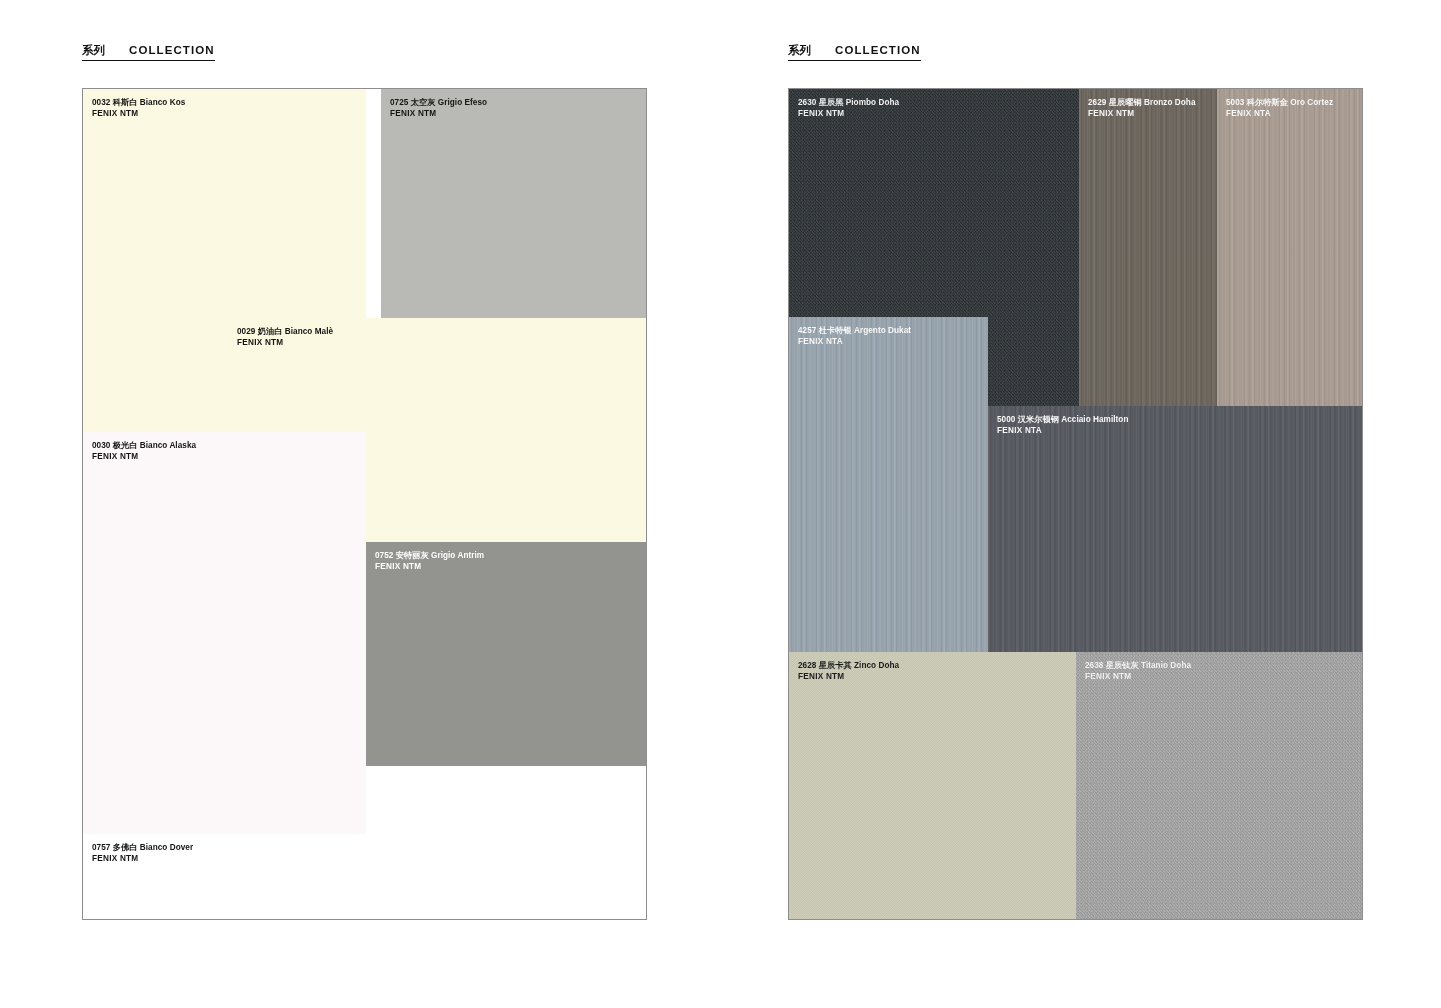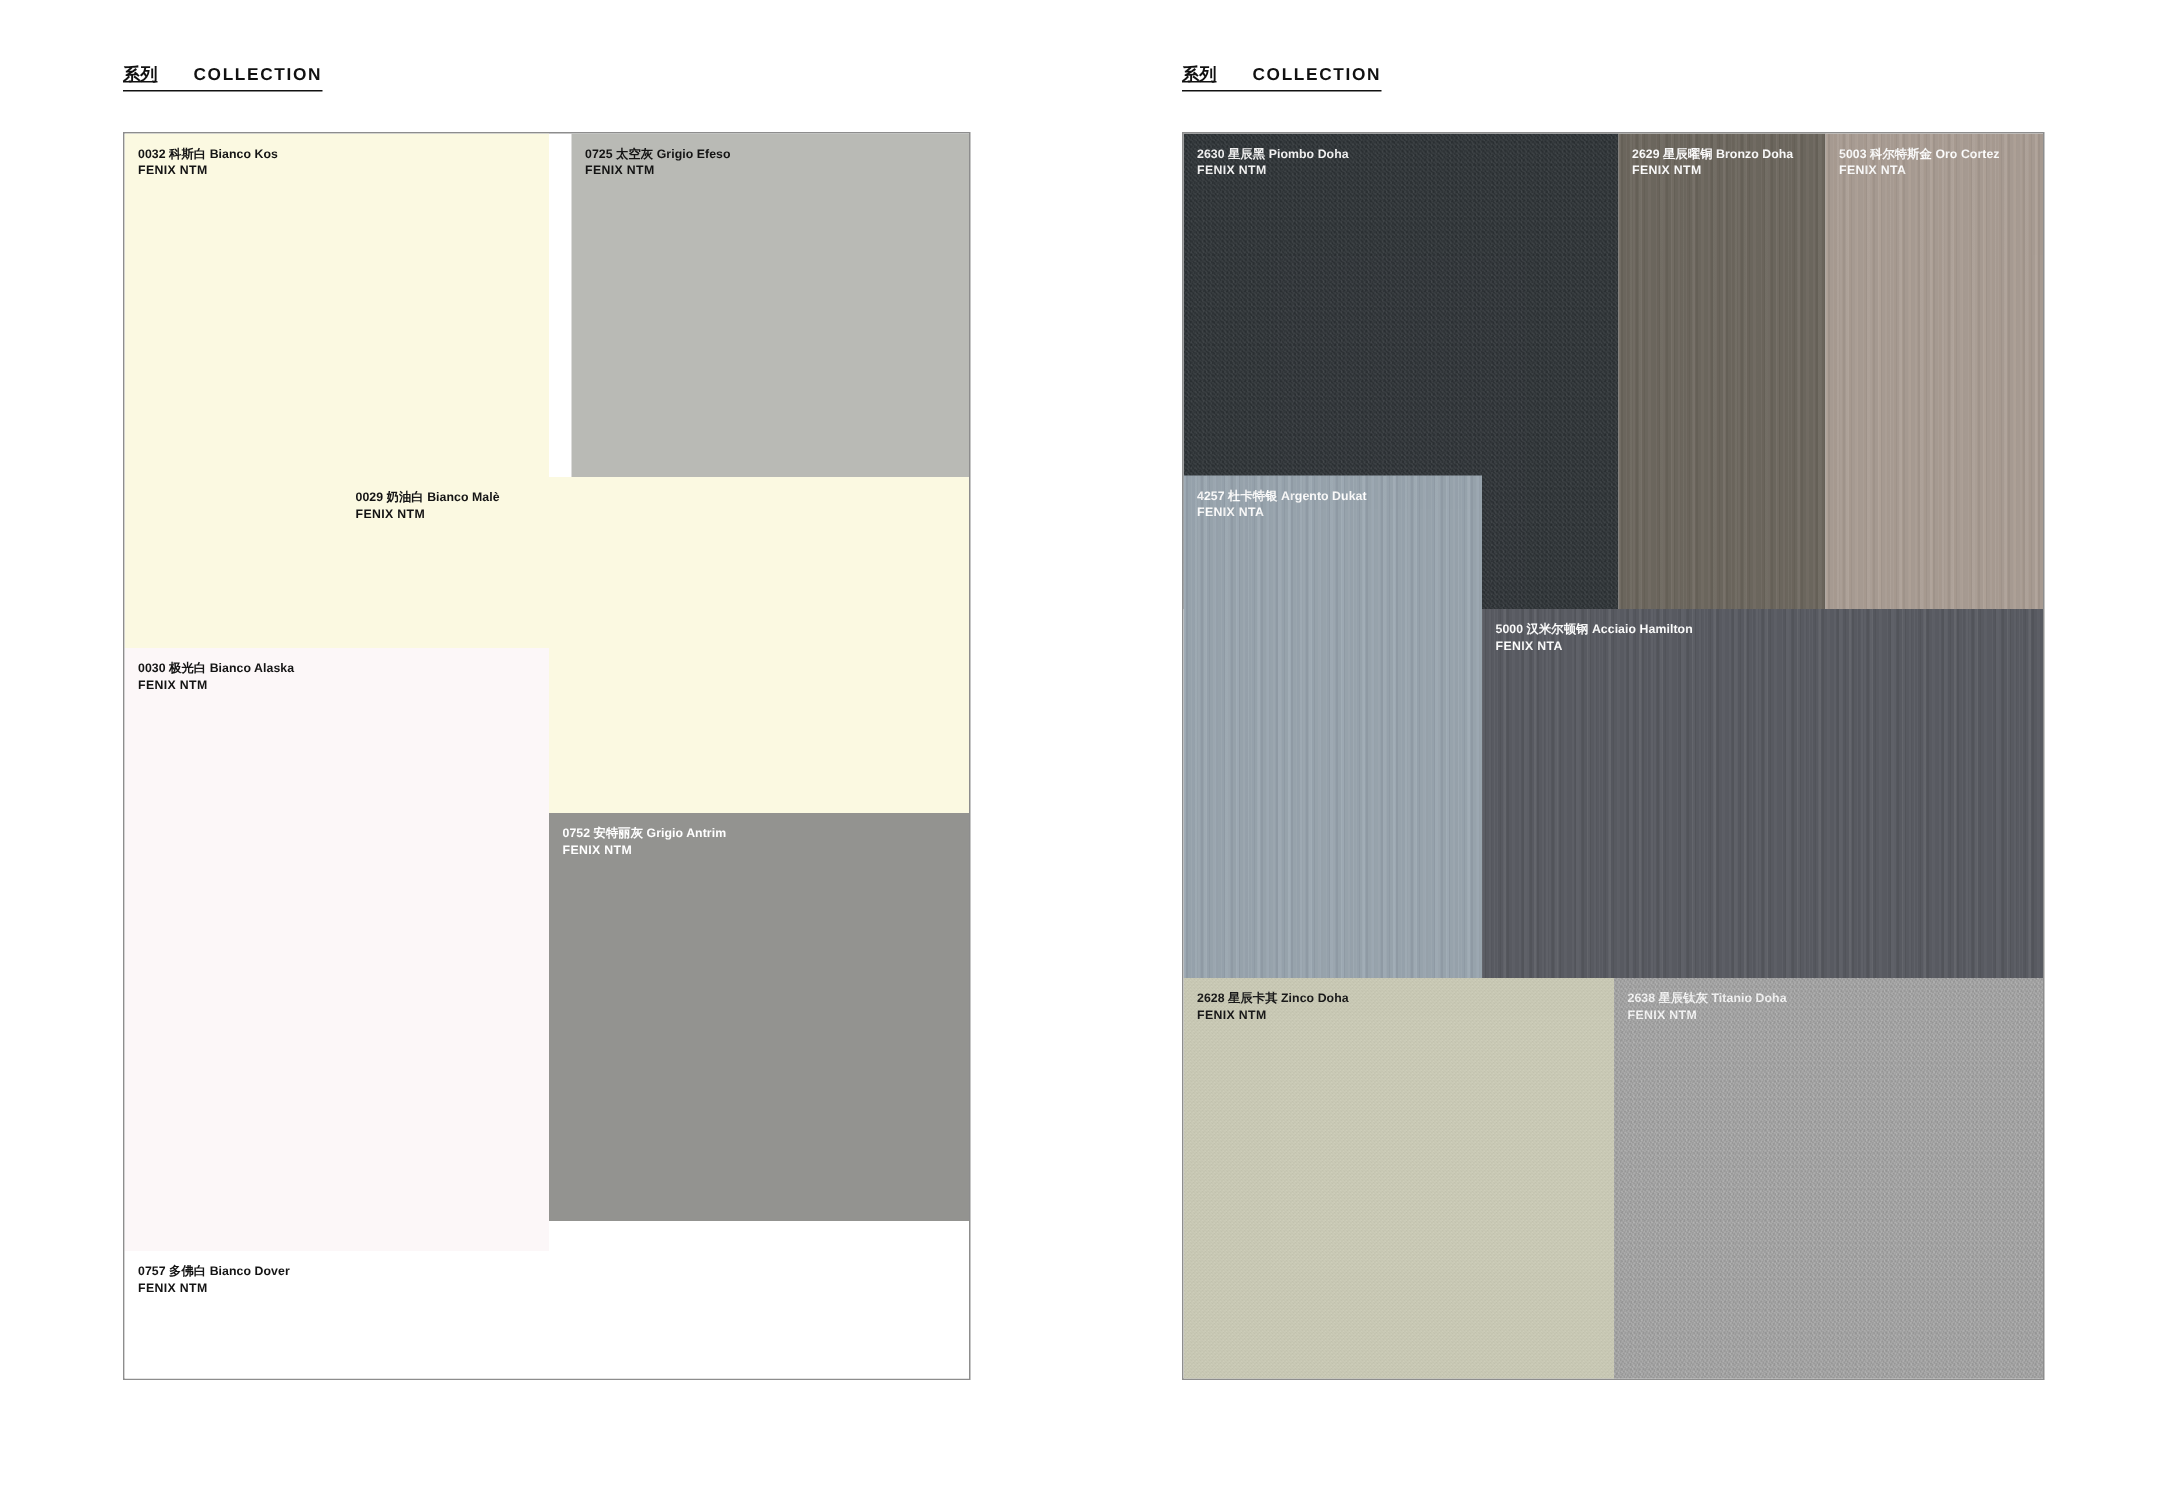--- a/index.html
+++ b/index.html
@@ -27,21 +27,21 @@
     position: absolute;
     font-size: 11.5px;
     font-weight: bold;
     color: #111111;
     letter-spacing: 0.2px;
     border-bottom: 1.6px solid #111111;
     padding-bottom: 3px;
     white-space: nowrap;
     line-height: 1.1;
   }
-  .collection-header .cn { letter-spacing: 0px; text-decoration: underline; }
+  .collection-header .cn { letter-spacing: 0px; }
   .collection-header .en { letter-spacing: 1.1px; margin-left: 24px; }
 
   .board {
     position: absolute;
     background: #ffffff;
     border: 1px solid #8d8d8d;
     box-sizing: border-box;
     overflow: hidden;
   }
 
@@ -143,21 +143,21 @@
           <span class="name">0029 奶油白 Bianco Malè</span>
           <span class="brand">FENIX NTM</span>
         </div>
       </div>
       <div class="swatch tex-flat dark-text" style="left: 0px; top: 343px; width: 283px; height: 402px; background: rgb(252, 247, 248); z-index: 4;">
         <div class="label">
           <span class="name">0030 极光白 Bianco Alaska</span>
           <span class="brand">FENIX NTM</span>
         </div>
       </div>
-      <div class="swatch tex-flat light-text" style="left: 283px; top: 453px; width: 282px; height: 272px; background: rgb(147, 147, 144); z-index: 5;">
+      <div class="swatch tex-flat light-text" style="left: 283px; top: 453px; width: 282px; height: 224px; background: rgb(147, 147, 144); z-index: 5;">
         <div class="label">
           <span class="name">0752 安特丽灰 Grigio Antrim</span>
           <span class="brand">FENIX NTM</span>
         </div>
       </div>
       <div class="swatch tex-flat dark-text" style="left: 0px; top: 745px; width: 565px; height: 87px; background: rgb(255, 255, 255); z-index: 6;">
         <div class="label">
           <span class="name">0757 多佛白 Bianco Dover</span>
           <span class="brand">FENIX NTM</span>
         </div>

